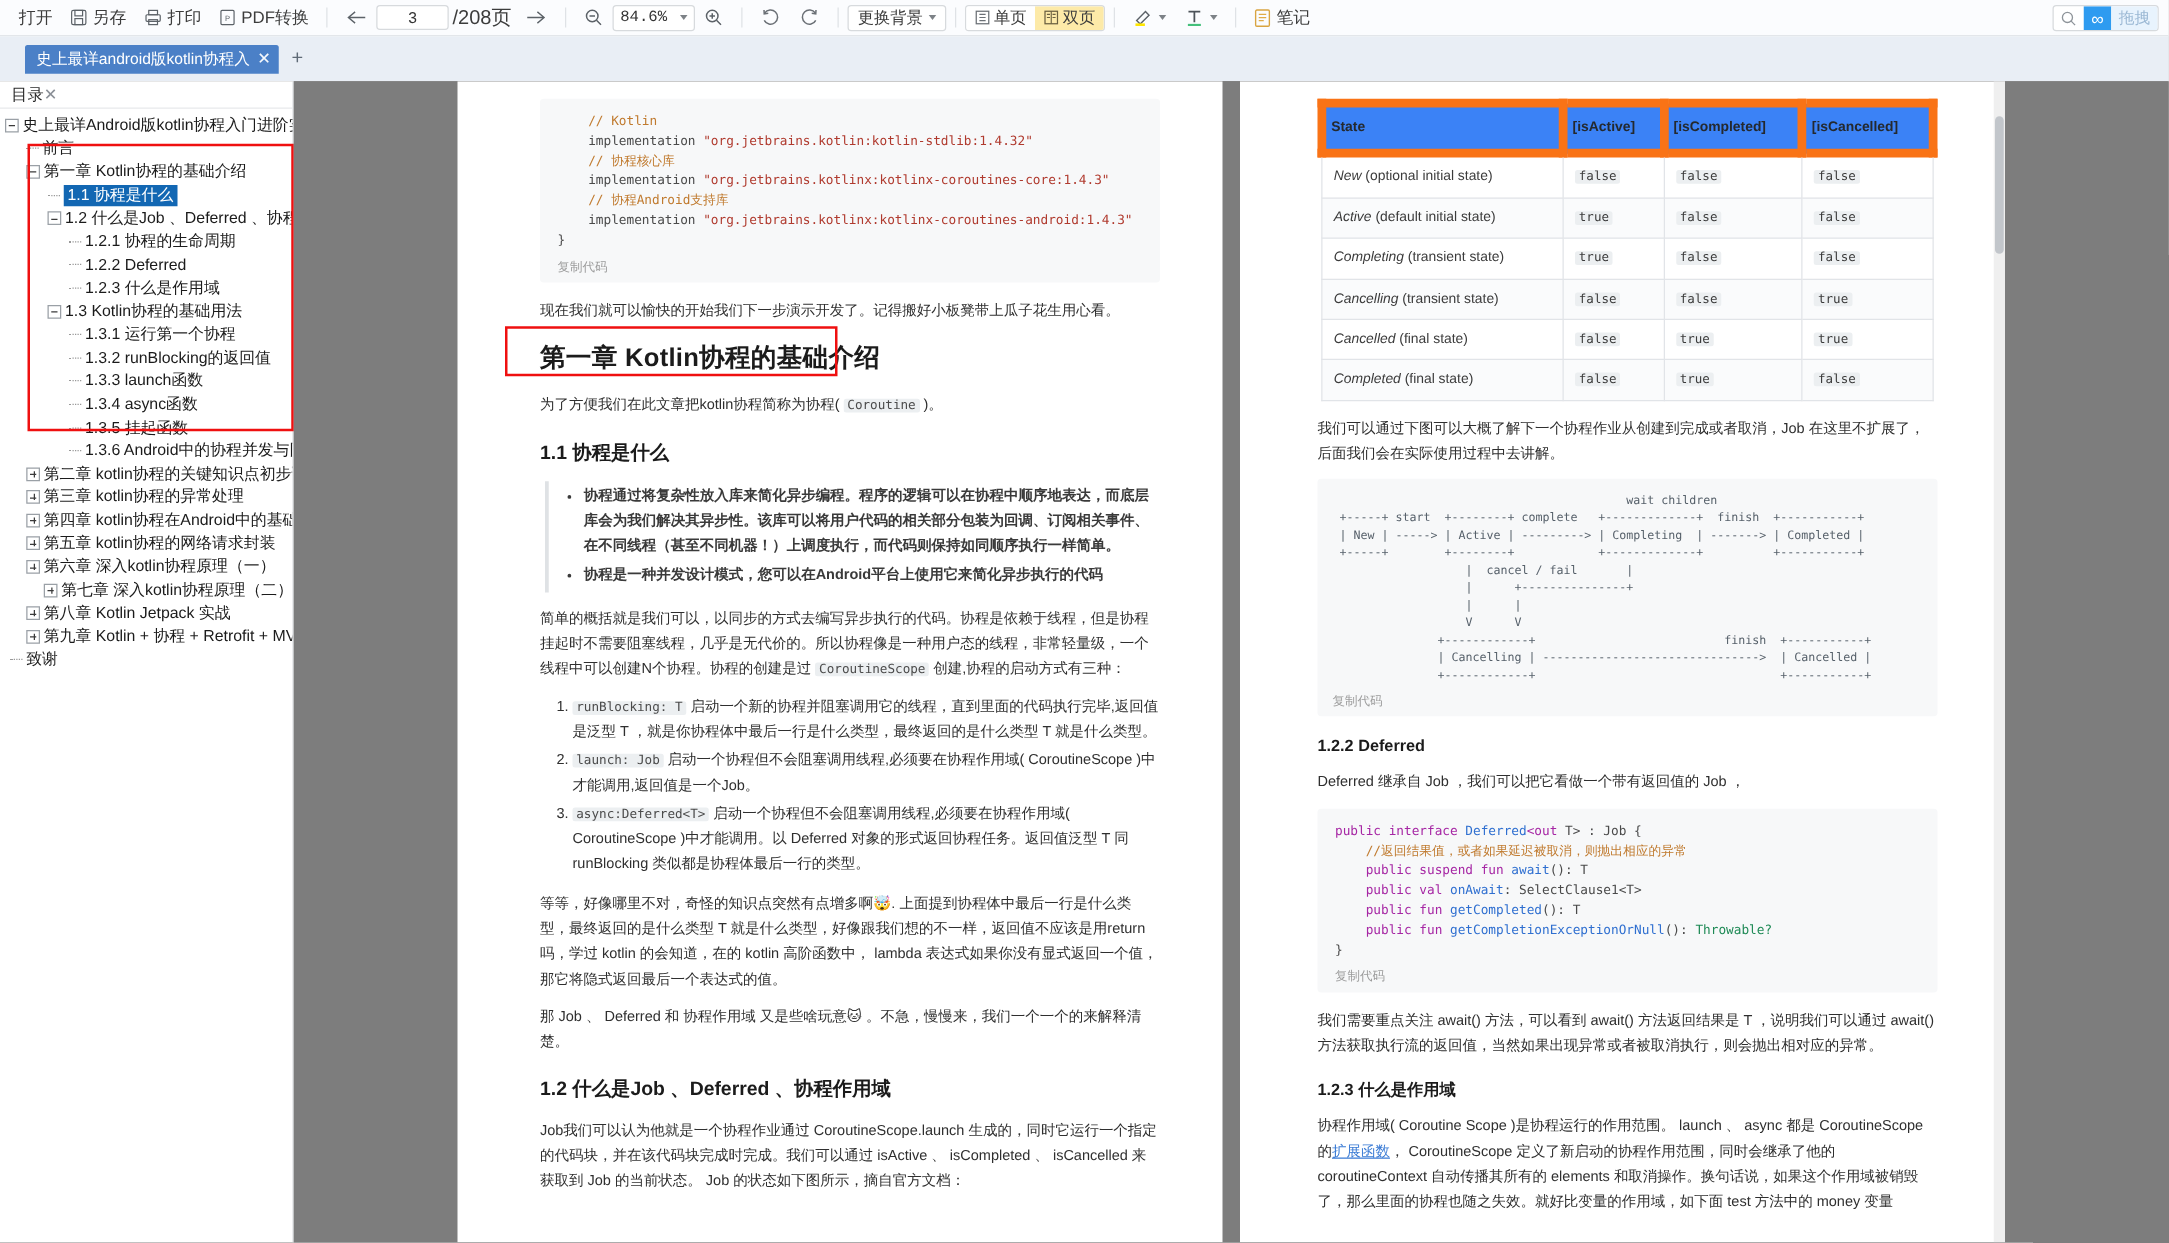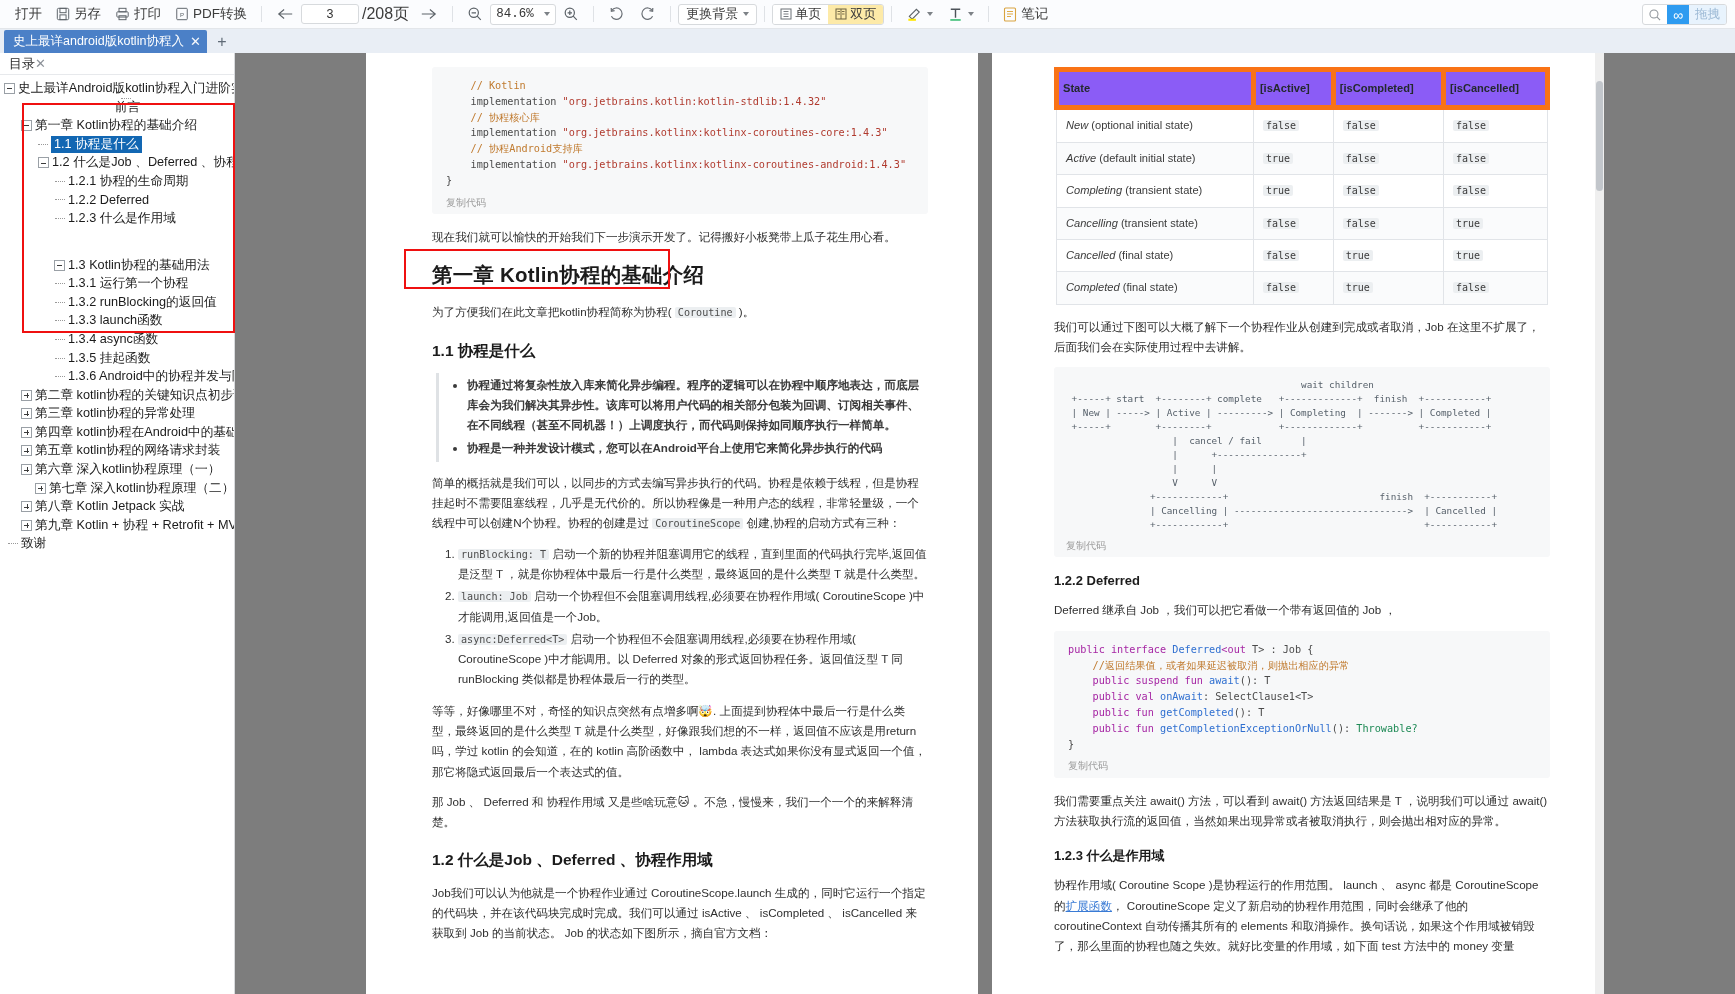--- a/index.html
+++ b/index.html
@@ -48,21 +48,21 @@
   .searchwrap {
     position:absolute; right:8px; top:4px; height:21px;
     border:1px solid #d7dadd; border-radius:3px; background:#fff;
     display:flex; align-items:center; overflow:hidden;
   }
   .searchwrap .sico { padding:0 5px; display:flex; align-items:center; }
   .infinity { background:#2e9bf0; color:#fff; height:100%; display:flex; align-items:center; padding:0 6px; font-size:14px; }
   .dragtxt { background:#e8f3fd; color:#9bb8d4; padding:0 6px; height:100%; display:flex; align-items:center; font-size:12.5px; }
 
   
-  .tabbar { height:24px; min-height:24px; background:#e9eef5; display:flex; align-items:flex-end; padding-left:4px; }
+  .tabbar { height:36px; min-height:24px; background:#e9eef5; display:flex; align-items:center; padding-left:20px; }
   .tab {
     height:23px; background:#4b80c7; color:#fff; display:flex; align-items:center;
     padding:0 6px 0 9px; font-size:12.5px; border-radius:2px 2px 0 0; max-width:330px;
     cursor:pointer;
   }
   .tab .ttl { overflow:hidden; text-overflow:ellipsis; white-space:nowrap; max-width:270px; }
   .tab .tclose { margin-left:6px; font-size:13px; opacity:.95; cursor:pointer; }
   .tabplus { width:30px; height:23px; display:flex; align-items:center; justify-content:center; color:#5f6a76; font-size:16px; cursor:pointer; }
 
   
@@ -117,21 +117,21 @@
   .quote ul { margin:0; padding-left:14px; }
   ol.steps { margin:0 0 11px 0; padding-left:26px; }
   ol.steps li { margin-bottom:2px; }
   code.ic {
     font-family:"DejaVu Sans Mono","Liberation Mono",monospace;
     background:#eceff1; border-radius:2px; padding:0 3px; font-size:10.1px; color:#4b4b4b;
   }
   .redh1 { position:absolute; border:2.4px solid #ef1010; pointer-events:none; }
 
   table.state { border-collapse:collapse; width:100%; font-size:11.1px; margin:0 0 12px 0; }
-  table.state th { text-align:left; font-weight:bold; padding:7px 4px; border:5px solid #f97316; color:#24292e; background:#8b5cf6; }
+  table.state th { text-align:left; font-weight:bold; padding:7px 4px; border:7px solid #f97316; color:#24292e; background:#3b82f6; }
   table.state td { padding:6px 9px; border:1px solid #e1e4e8; color:#3b3b3b; }
   table.state tr:nth-child(even) td { background:#fafbfc; }
   table.state td .st { font-style:italic; }
   .bool { font-family:"DejaVu Sans Mono","Liberation Mono",monospace; background:#eceff1; border-radius:2px; padding:0 3px; font-size:10px; }
   .ascii {
     background:#f7f8f9; border-radius:3px; padding:11px 12px 4px 12px;
     font-family:"DejaVu Sans Mono","Liberation Mono",monospace;
     font-size:9.3px; line-height:1.5; color:#56606a; white-space:pre; overflow:hidden; margin-bottom:12px;
   }
   .lnk { color:#3a7bd5; text-decoration:underline; }
@@ -328,21 +328,21 @@
     <div class="sidebar">
       <div class="sb-head">
         <span>目录</span>
         <span class="x">✕</span>
       </div>
       <div class="tree" id="tree">
           <div class="node" style="padding-left: 4px;">
             <span class="tog"></span>
             <span class="lbl">史上最详Android版kotlin协程入门进阶实战</span>
           </div>
-          <div class="node" style="padding-left: 21px; flex-direction: column;">
+          <div class="node" style="padding-left: 21px;">
             <span class="dots"></span>
             <span class="lbl">前言</span>
           </div>
           <div class="node" style="padding-left: 21px;">
             <span class="tog"></span>
             <span class="lbl">第一章 Kotlin协程的基础介绍</span>
           </div>
           <div class="node sel" style="padding-left: 38px;">
             <span class="dots"></span>
             <span class="lbl">1.1 协程是什么</span>
@@ -356,21 +356,21 @@
             <span class="lbl">1.2.1 协程的生命周期</span>
           </div>
           <div class="node" style="padding-left: 55px;">
             <span class="dots"></span>
             <span class="lbl">1.2.2 Deferred</span>
           </div>
           <div class="node" style="padding-left: 55px;">
             <span class="dots"></span>
             <span class="lbl">1.2.3 什么是作用域</span>
           </div>
-          <div class="node" style="padding-left: 54px; margin-top: 28px;">
+          <div class="node" style="padding-left: 38px;">
             <span class="tog"></span>
             <span class="lbl">1.3 Kotlin协程的基础用法</span>
           </div>
           <div class="node" style="padding-left: 55px;">
             <span class="dots"></span>
             <span class="lbl">1.3.1 运行第一个协程</span>
           </div>
           <div class="node" style="padding-left: 55px;">
             <span class="dots"></span>
             <span class="lbl">1.3.2 runBlocking的返回值</span>

